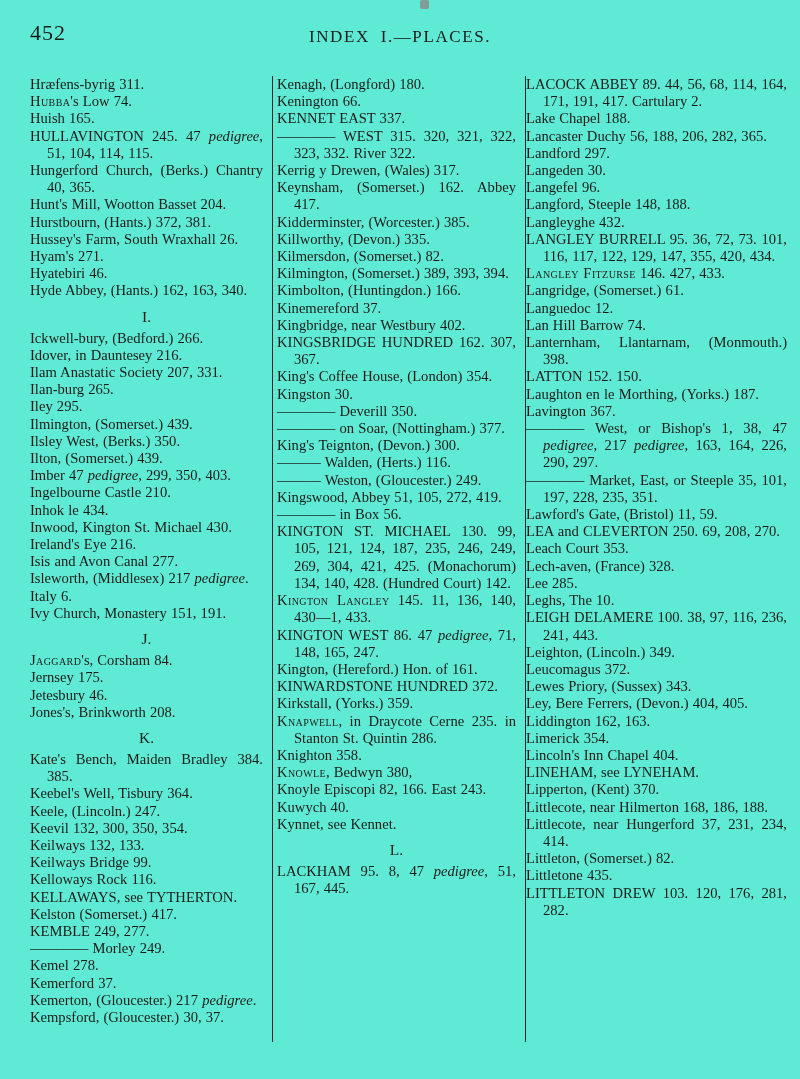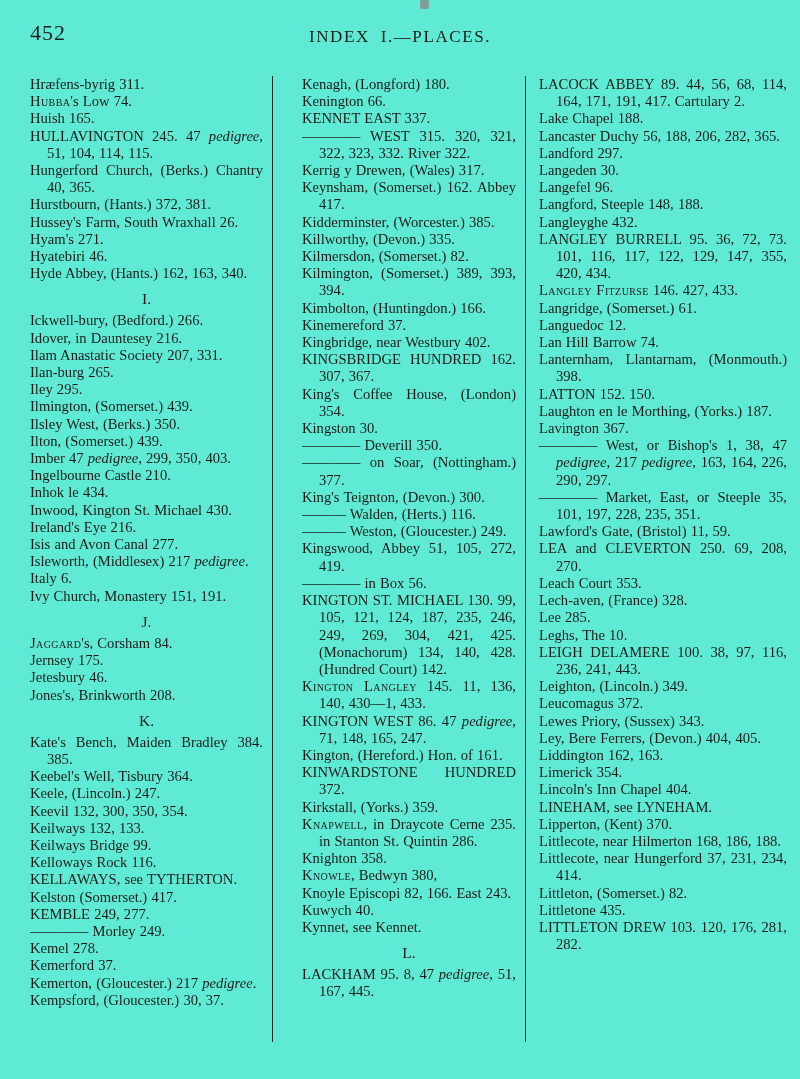--- a/index.html
+++ b/index.html
@@ -27,22 +27,22 @@
     font-size:17px; letter-spacing:1.6px; word-spacing:5px;
   }
   .columns {
     position:absolute; left:30px; top:76px;
     width:757px; height:966px;
     display:flex;
     overflow:hidden;
   }
   .col { box-sizing:border-box; overflow:hidden; }
   .col-1 { width:242px; padding-right:9px; }
-  .col-2 { width:253px; padding-left:29px; padding-right:9px; border-left:1px solid #2a2824; }
-  .col-3 { width:262px; padding-left:13px; border-left:1px solid #2a2824; }
+  .col-2 { width:253px; padding-left:4px; padding-right:9px; border-left:1px solid #2a2824; }
+  .col-3 { width:262px; border-left:1px solid #2a2824; }
   .entry {
     margin:0;
     font-size:14.6px;
     line-height:17.2px;
     text-align:justify;
     padding-left:17px;
     text-indent:-17px;
     word-spacing:.5px;
   }
   .letter-heading {
@@ -61,20 +61,21 @@
   <div class="scan-mark"></div>
   <div class="page-number">452</div>
   <div class="page-title">INDEX I.—PLACES.</div>
   <div class="columns">
     <div class="col col-1">
         <p class="entry">Hræfens-byrig 311.</p>
         <p class="entry"><span class="sc">Hubba</span>'s Low 74.</p>
         <p class="entry">Huish 165.</p>
         <p class="entry">HULLAVINGTON 245. 47 <i>pedigree</i>, 51, 104, 114, 115.</p>
         <p class="entry">Hungerford Church, (Berks.) Chantry 40, 365.</p>
+        <p class="entry">Hunt's Mill, Wootton Basset 204.</p>
         <p class="entry">Hurstbourn, (Hants.) 372, 381.</p>
         <p class="entry">Hussey's Farm, South Wraxhall 26.</p>
         <p class="entry">Hyam's 271.</p>
         <p class="entry">Hyatebiri 46.</p>
         <p class="entry">Hyde Abbey, (Hants.) 162, 163, 340.</p>
         <div class="letter-heading">I.</div>
         <p class="entry">Ickwell-bury, (Bedford.) 266.</p>
         <p class="entry">Idover, in Dauntesey 216.</p>
         <p class="entry">Ilam Anastatic Society 207, 331.</p>
         <p class="entry">Ilan-burg 265.</p>

